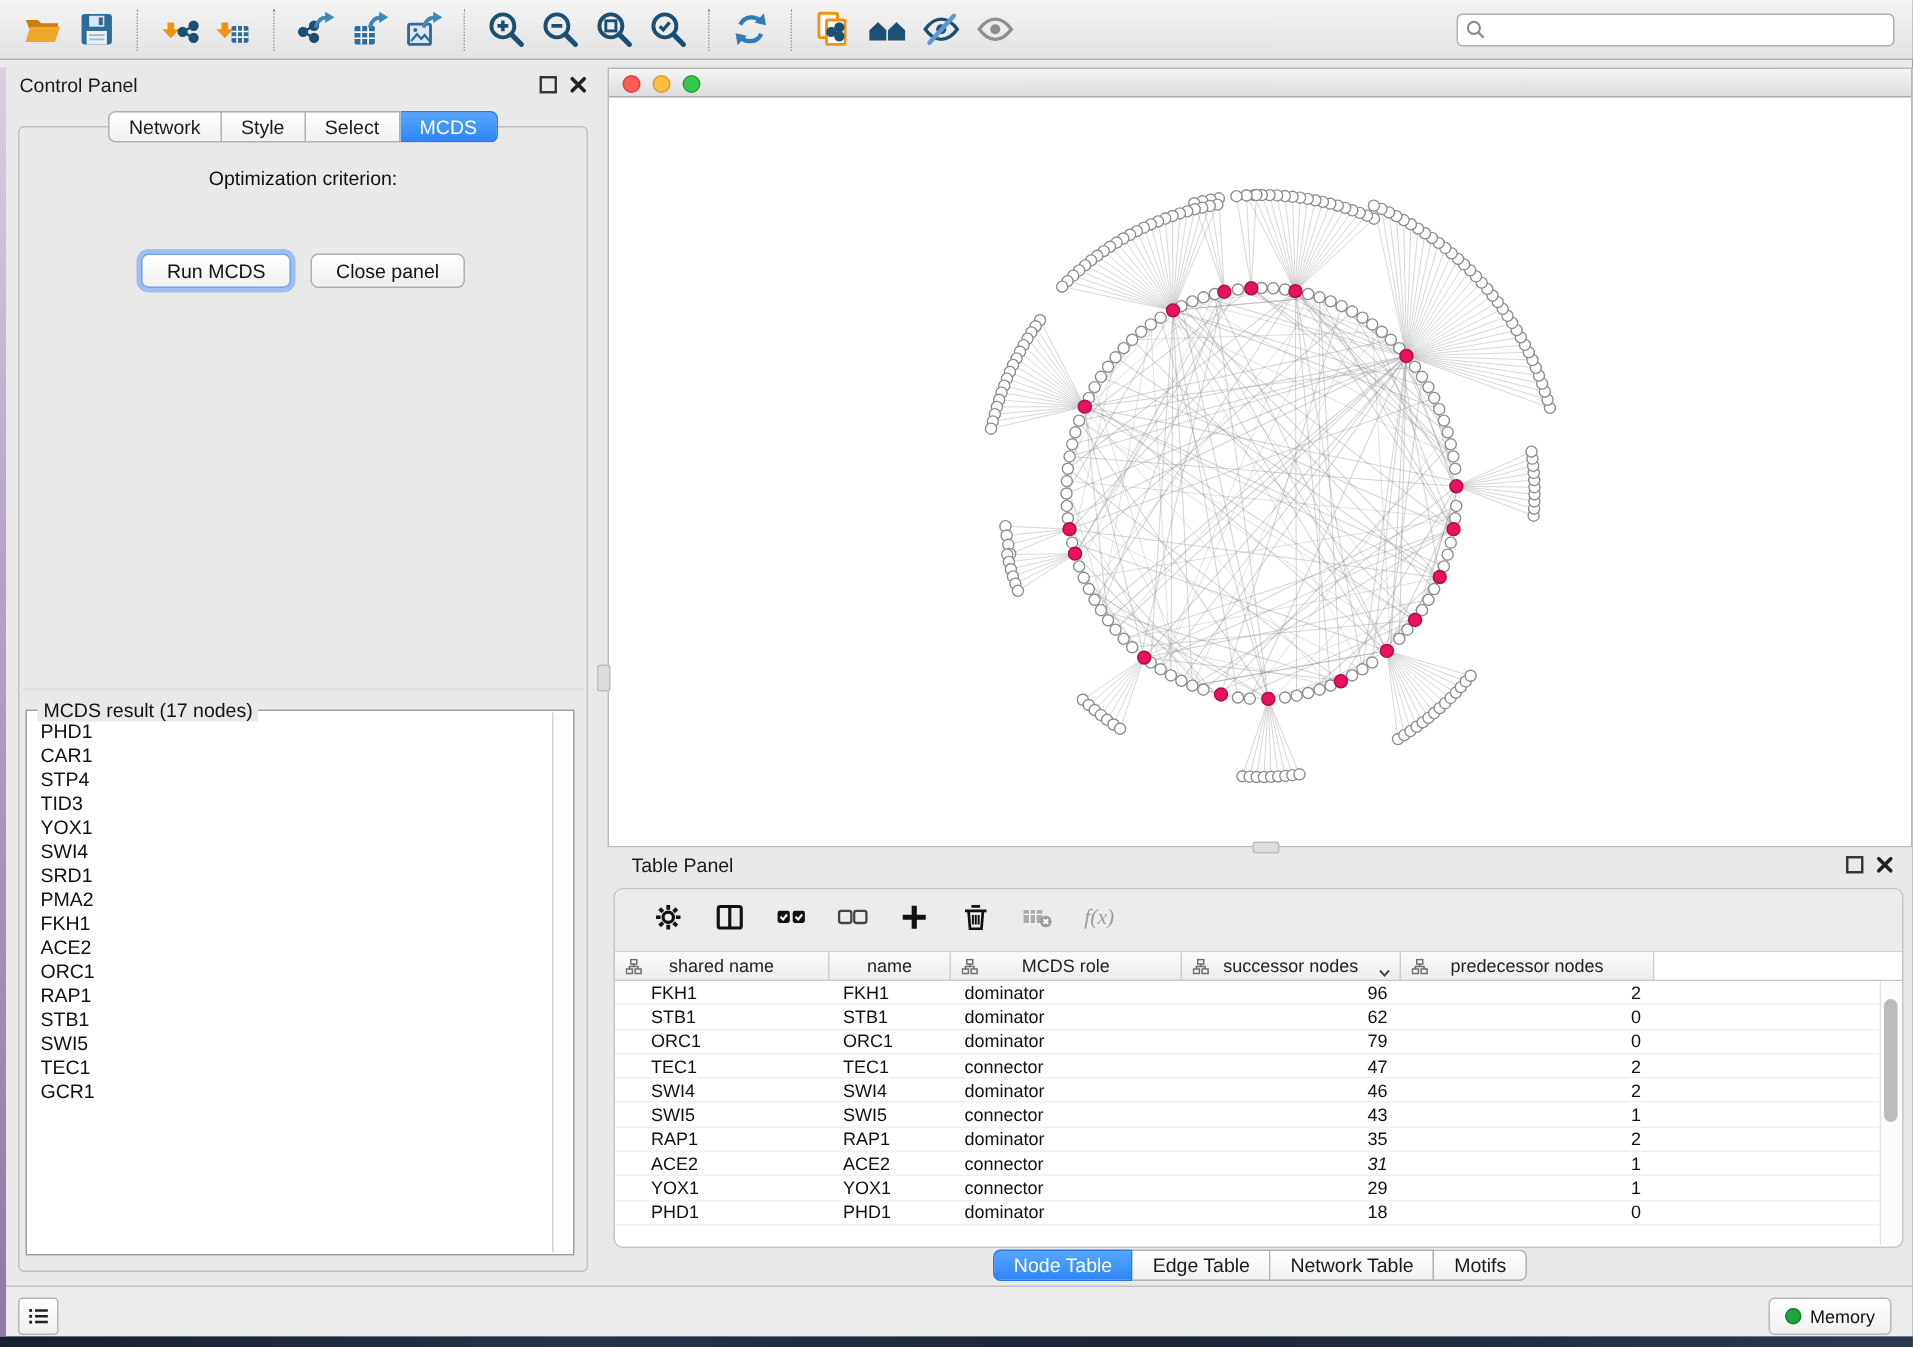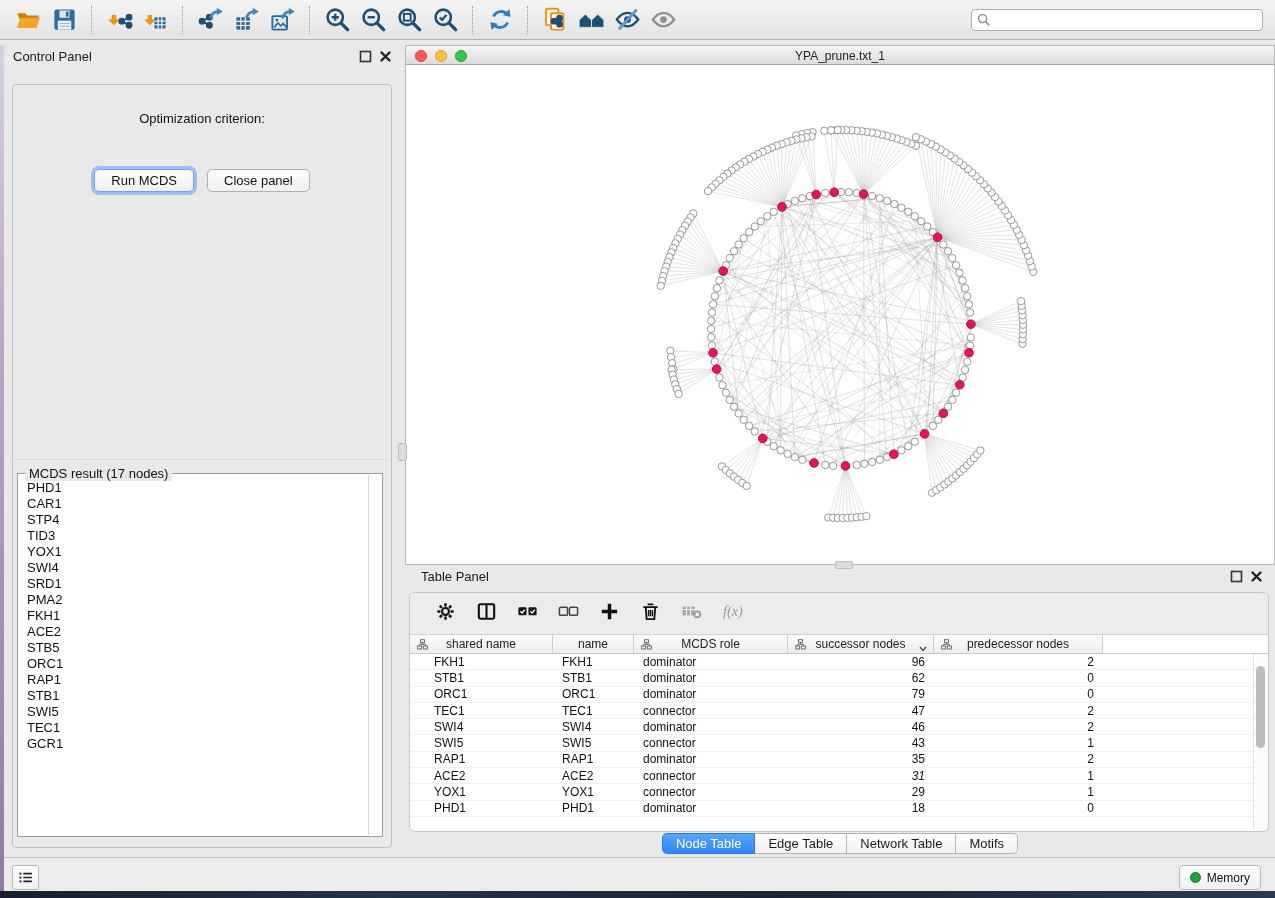--- a/index.html
+++ b/index.html
@@ -277,41 +277,46 @@
       <span class="panel-title">Control Panel</span>
       <span class="panel-wctrls">
         <svg viewBox="0 0 13 13">
             <rect x="1.5" y="1.5" width="10" height="10" fill="none" stroke="#333" stroke-width="1.6"></rect>
           </svg>
         <svg viewBox="0 0 13 13">
             <path d="M2.5 2.5l8 8M10.5 2.5l-8 8" stroke="#222" stroke-width="2.4" stroke-linecap="round"></path>
           </svg>
       </span>
     </div>
+    <div id="cp-tabs" class="seg-tabs">
+        <div class="seg-tab">Network</div>
+        <div class="seg-tab">Style</div>
+        <div class="seg-tab">Select</div>
+        <div class="seg-tab active">MCDS</div>
+      </div>
     <div id="cp-pane">
       <div id="opt-label">Optimization criterion:</div>
       <div class="cp-buttons">
         <div class="mac-btn focused">Run MCDS</div>
         <div class="mac-btn">Close panel</div>
       </div>
       <div id="cp-divider"></div>
       <div id="mcds-fieldset">
         <span id="mcds-legend">MCDS result (17 nodes)</span>
         <div id="mcds-list">
             <div class="item">PHD1</div>
             <div class="item">CAR1</div>
             <div class="item">STP4</div>
             <div class="item">TID3</div>
             <div class="item">YOX1</div>
             <div class="item">SWI4</div>
             <div class="item">SRD1</div>
             <div class="item">PMA2</div>
             <div class="item">FKH1</div>
             <div class="item">ACE2</div>
-            <div class="item">STB5</div>
             <div class="item">ORC1</div>
             <div class="item">RAP1</div>
             <div class="item">STB1</div>
             <div class="item">SWI5</div>
             <div class="item">TEC1</div>
             <div class="item">GCR1</div>
           </div>
         <div id="mcds-scroll"></div>
       </div>
     </div>
@@ -321,21 +326,20 @@
   <div id="v-handle" class="abs"></div>
   <div id="h-handle" class="abs"></div>
 
   <div id="network-window" class="abs">
     <div id="net-titlebar">
       <span class="traffic">
         <span style="background:#fc5b57;border:1px solid #d9413d;"></span>
         <span style="background:#fdbe41;border:1px solid #dd9c27;"></span>
         <span style="background:#34c84a;border:1px solid #23a237;"></span>
       </span>
-      <span id="net-title">YPA_prune.txt_1</span>
     </div>
     <div id="net-canvas">
       <svg id="net-svg" width="868" height="499" viewBox="0 0 868 499">
           <g>
             <line x1="531.6" y1="171.3" x2="328.0" y2="340.8" stroke="#8f8f8f" stroke-width="0.7" opacity="0.38"></line>
             <line x1="531.6" y1="171.3" x2="313.4" y2="214.4" stroke="#8f8f8f" stroke-width="0.7" opacity="0.38"></line>
             <line x1="531.6" y1="171.3" x2="508.8" y2="375.7" stroke="#8f8f8f" stroke-width="0.7" opacity="0.38"></line>
             <line x1="531.6" y1="171.3" x2="367.7" y2="380.2" stroke="#8f8f8f" stroke-width="0.7" opacity="0.38"></line>
             <line x1="531.6" y1="171.3" x2="495.4" y2="141.7" stroke="#8f8f8f" stroke-width="0.7" opacity="0.38"></line>
             <line x1="531.6" y1="171.3" x2="305.9" y2="279.5" stroke="#8f8f8f" stroke-width="0.7" opacity="0.38"></line>

